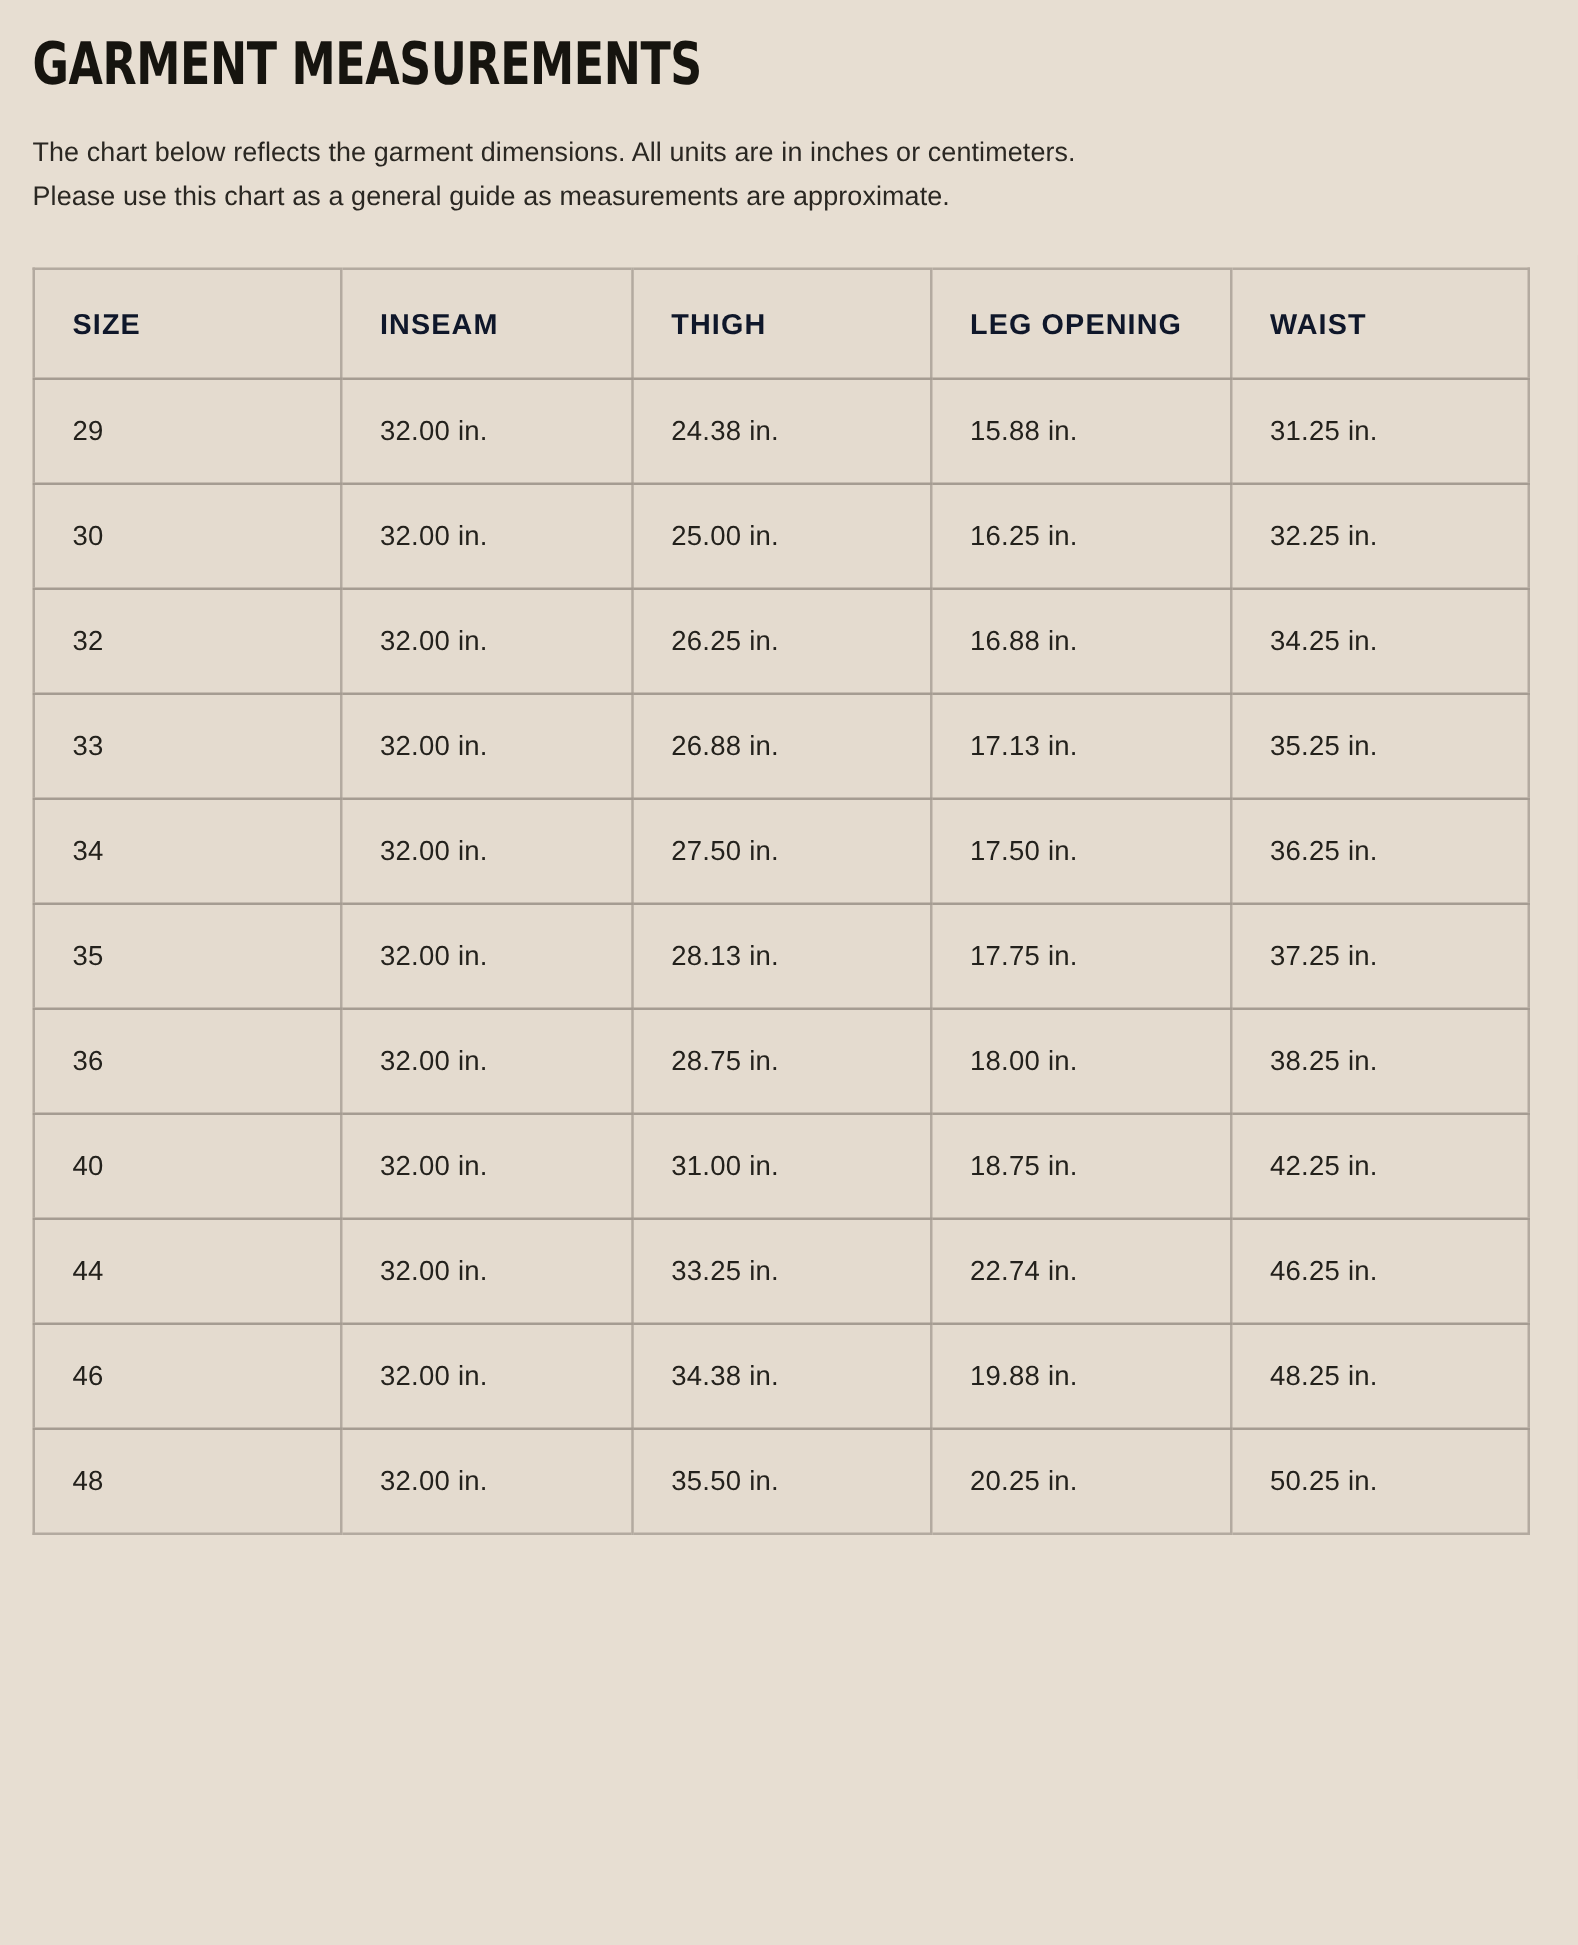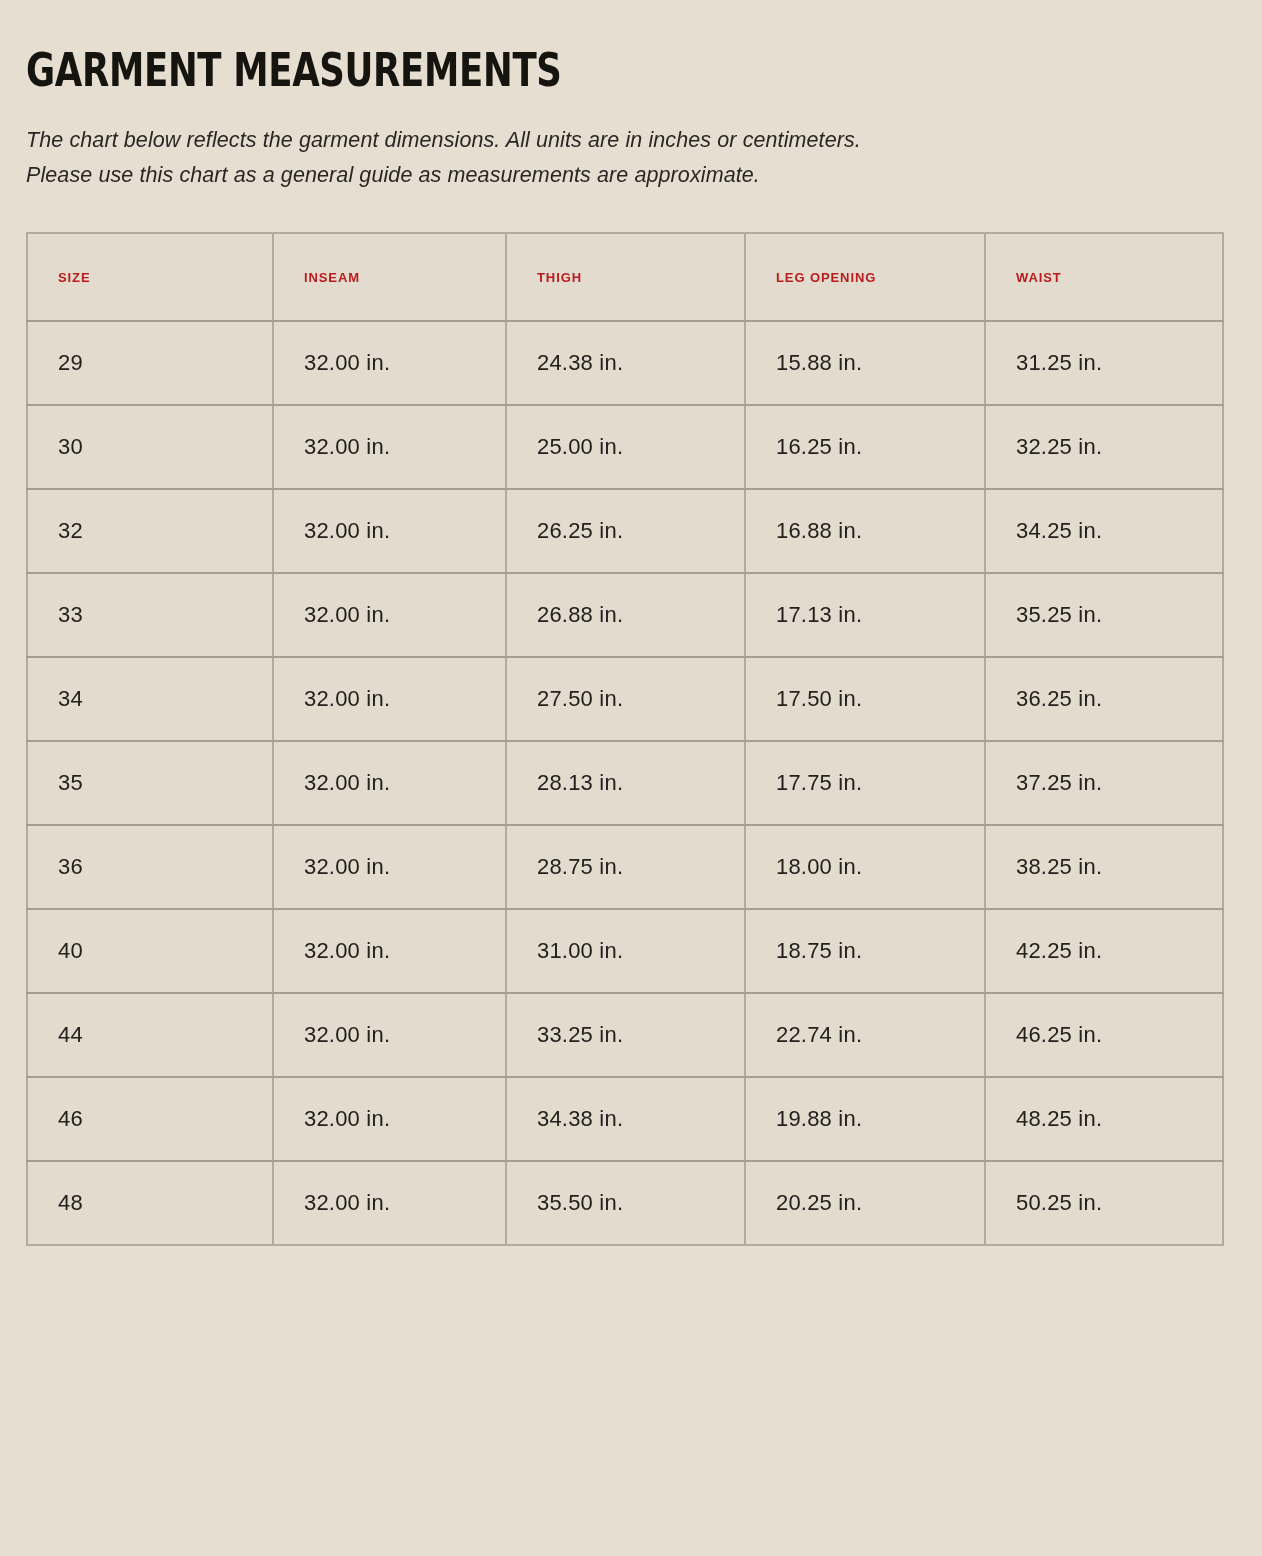--- a/index.html
+++ b/index.html
@@ -14,21 +14,21 @@
     font-family: "Liberation Sans", sans-serif;
     color: #1c1a17;
     overflow: hidden;
   }
 
   .page {
     position: relative;
     width: 1262px;
     height: 1556px;
     box-sizing: border-box;
-    padding: 18px 26px;
+    padding: 0 26px;
   }
 
   .page-title {
     margin: 0;
     padding-top: 27px;
     font-family: "Liberation Sans Narrow", "DejaVu Sans Condensed", "Liberation Sans", sans-serif;
     font-size: 47px;
     line-height: 50px;
     font-weight: 700;
     letter-spacing: -0.4px;
@@ -44,21 +44,20 @@
     padding-top: 28px;
     font-size: 21.5px;
     line-height: 35px;
     font-weight: 400;
     color: #2a2722;
     max-width: 1140px;
     letter-spacing: 0.1px;
   }
   .intro .line {
     display: block;
-    font-style: italic;
   }
 
   .table-wrap {
     margin-top: 39px;
   }
 
   table.size-table {
     width: 1196px;
     border-collapse: collapse;
     table-layout: fixed;
@@ -84,25 +83,25 @@
   table.size-table th:last-child,
   table.size-table td:last-child {
     border-right: none;
   }
   table.size-table tbody tr:last-child td {
     border-bottom: none;
   }
 
   table.size-table thead th {
     height: 86px;
-    font-size: 13px;
+    font-size: 23px;
     font-weight: 700;
     letter-spacing: 0.9px;
     text-transform: uppercase;
-    color: #b91c1c;
+    color: #0f172a;
   }
 
   table.size-table tbody td {
     height: 82px;
     font-size: 22px;
     font-weight: 400;
     letter-spacing: 0.2px;
     color: #23211c;
   }
 </style>

